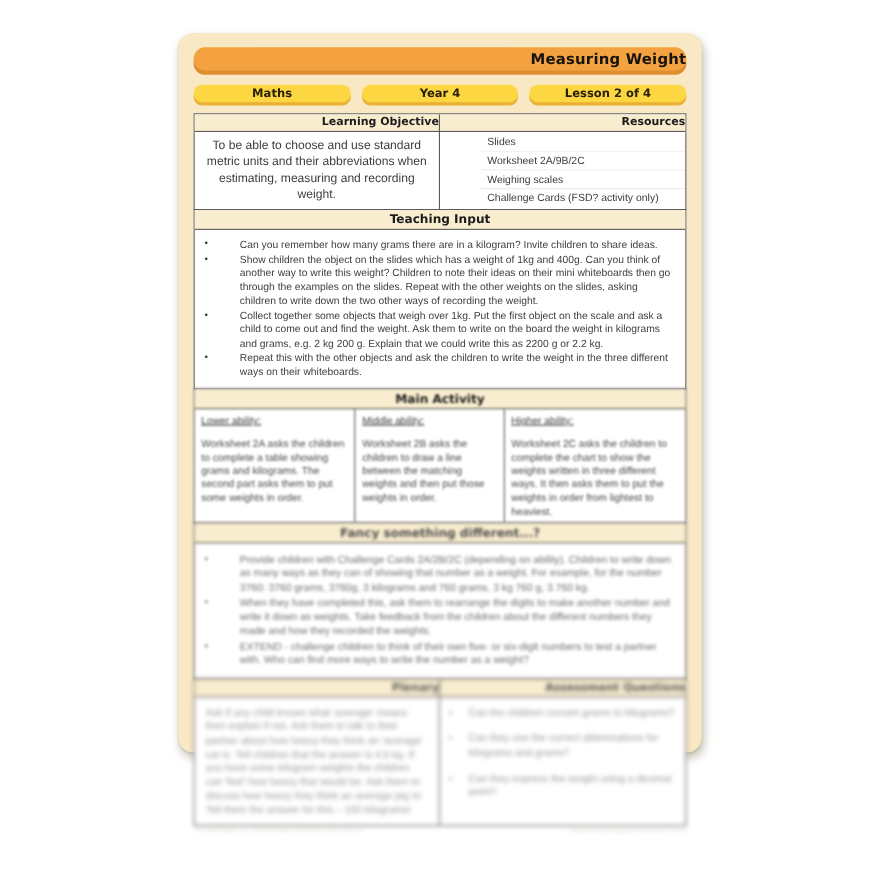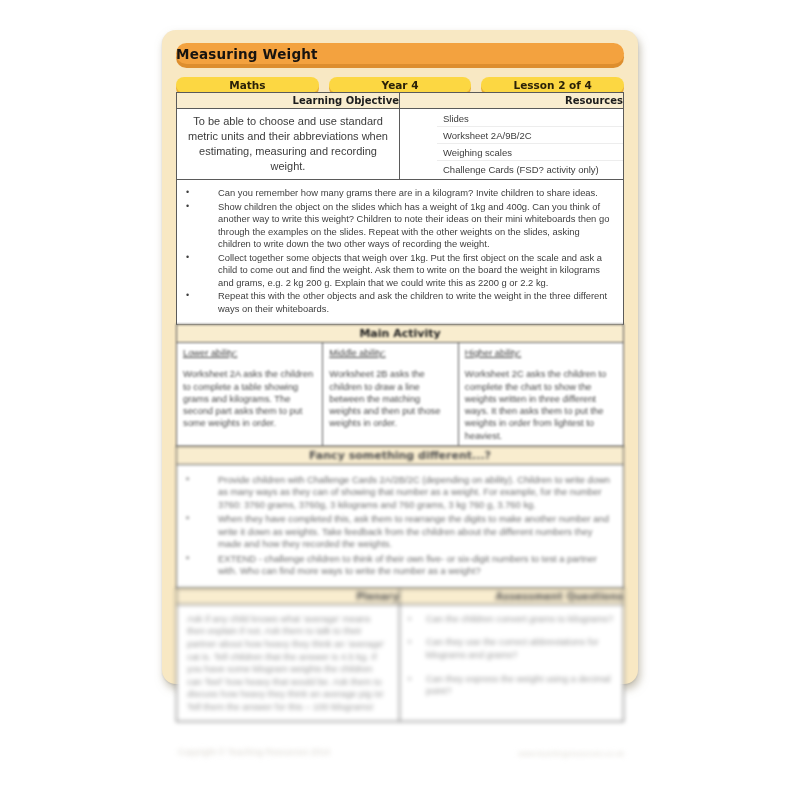--- a/index.html
+++ b/index.html
@@ -20,24 +20,24 @@
     position:absolute;left:162px;top:30px;width:476px;height:654px;
     background:var(--card-bg);border-radius:14px;
     box-shadow:2px 5px 9px rgba(150,140,115,.55), 0 1px 2px rgba(0,0,0,.12);
     padding:10px 14px;box-sizing:border-box;
     filter:blur(.3px);
   }
   .comic{font-family:"DejaVu Sans", sans-serif;font-weight:bold;}
   .title-pill{
     height:21px;background:var(--orange);border-radius:12px;
     box-shadow:0 4px 0 var(--orange-shadow);
-    display:flex;align-items:center;justify-content:flex-start;
+    display:flex;align-items:center;justify-content:flex-end;
     font-size:13.5px;color:#161310;margin:3px 0 13px 0;letter-spacing:.2px;
   }
-  .pills-row{display:flex;gap:10px;text-align:center;}
+  .pills-row{display:flex;gap:10px;margin-bottom:11px;text-align:center;}
   .pill{
     flex:1;height:16px;background:var(--yellow);border-radius:9px;
     box-shadow:0 3px 0 var(--yellow-shadow);
     display:flex;align-items:center;justify-content:center;
     font-size:10.5px;color:#2a2108;
   }
   
   .sec{border:1px solid var(--border);margin-top:-1px;background:#ffffff;box-sizing:border-box;}
   .sec:first-of-type{margin-top:0;}
   .sec-hdr{
@@ -113,20 +113,21 @@
       <div class="res-body">
         <div class="res-item">Slides</div>
         <div class="res-item">Worksheet 2A/9B/2C</div>
         <div class="res-item">Weighing scales</div>
         <div class="res-item">Challenge Cards (FSD? activity only)</div>
       </div>
     </div>
   </div>
 
   <div class="sec" style="filter:blur(.5px)">
+    <div class="sec-hdr comic">Teaching Input</div>
     <div class="ti-body">
       <ul class="blts">
         <li>Can you remember how many grams there are in a kilogram? Invite children to share ideas.</li>
         <li>Show children the object on the slides which has a weight of 1kg and 400g. Can you think of another way to write this weight? Children to note their ideas on their mini whiteboards then go through the examples on the slides. Repeat with the other weights on the slides, asking children to write down the two other ways of recording the weight.</li>
         <li>Collect together some objects that weigh over 1kg. Put the first object on the scale and ask a child to come out and find the weight. Ask them to write on the board the weight in kilograms and grams, e.g. 2 kg 200 g. Explain that we could write this as 2200 g or 2.2 kg.</li>
         <li>Repeat this with the other objects and ask the children to write the weight in the three different ways on their whiteboards.</li>
       </ul>
     </div>
   </div>
 

